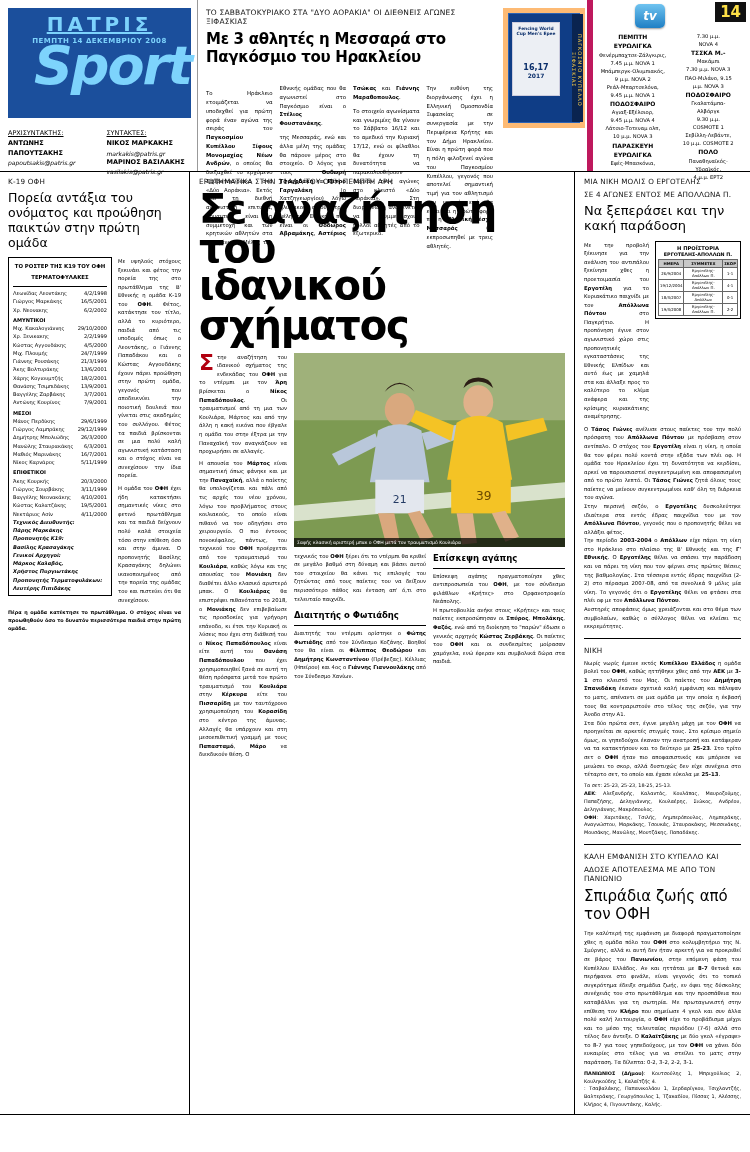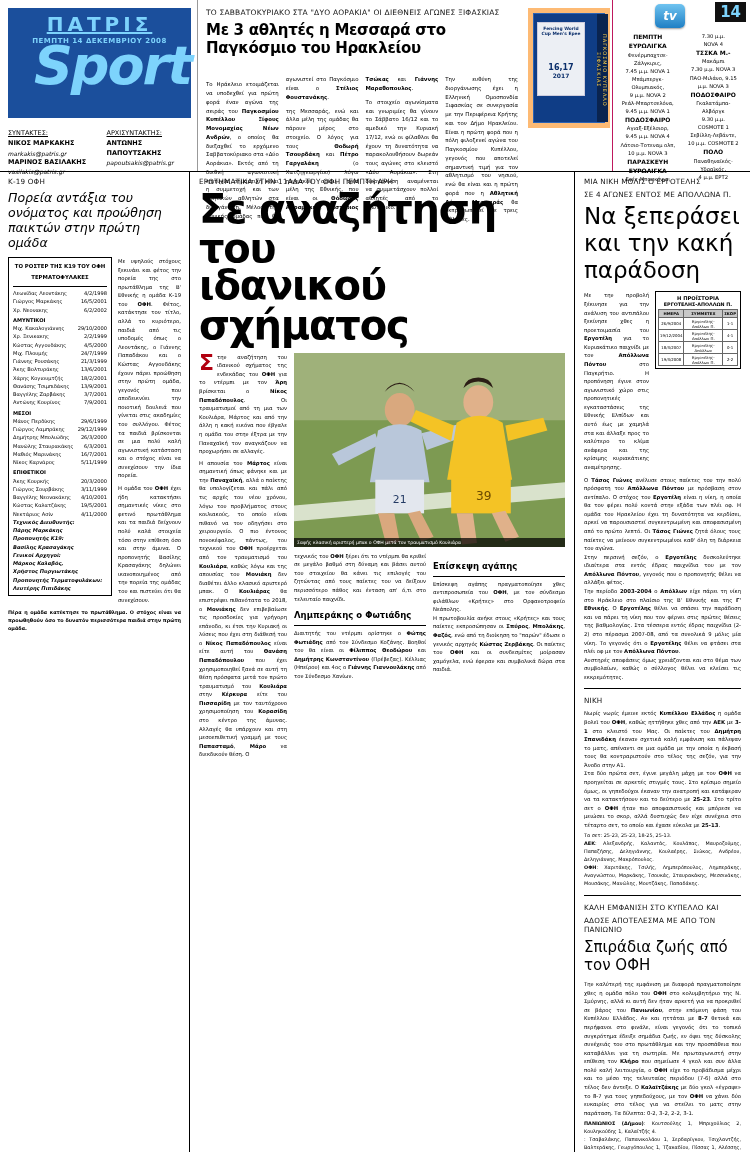--- a/index.html
+++ b/index.html
@@ -30,39 +30,39 @@
 
   .mh-ad{width:86px;padding:8px 2px 4px 2px;box-sizing:border-box;}
   .ad-box{background:#fdba74;height:120px;position:relative;overflow:hidden;}
   .ad-inner{position:absolute;inset:5px;background:#0f3d86;border:1px solid #2b63b5;}
   .ad-vert{position:absolute;right:2px;top:6px;bottom:6px;width:11px;background:#0a2450;color:#ffd34d;font-size:5px;writing-mode:vertical-rl;text-align:center;letter-spacing:1px;padding-top:4px;box-sizing:border-box;}
   .ad-card{position:absolute;left:9px;top:14px;width:46px;height:72px;background:#eceff4;border:1px solid #ccd;}
   .ad-card-t{font-size:4.4px;text-align:center;color:#0b2f6b;font-weight:bold;padding-top:3px;line-height:1.2;}
   .ad-card-d{font-size:8px;text-align:center;color:#0b2f6b;font-weight:bold;margin-top:26px;}
   .ad-card-y{font-size:6px;text-align:center;color:#0b2f6b;font-weight:bold;}
 
-  .mh-tv{width:138px;padding:6px 8px 4px 6px;box-sizing:border-box;border-left:1px solid #be185d;position:relative;}
+  .mh-tv{width:163px;padding:6px 8px 4px 6px;box-sizing:border-box;border-left:6px solid #be185d;position:relative;}
   .tvlogo{width:30px;height:24px;border-radius:5px;background:linear-gradient(#6fc3f0,#1f7fc4);position:absolute;left:42px;top:4px;box-shadow:0 1px 2px rgba(0,0,0,.4);}
   .tvlogo span{color:#fff;font-size:12px;font-weight:bold;font-style:italic;display:block;text-align:center;line-height:24px;}
-  .pagenum{position:absolute;right:4px;top:2px;background:#111;color:#7dd3fc;font-size:15px;font-weight:bold;padding:0 5px;line-height:20px;}
+  .pagenum{position:absolute;right:4px;top:2px;background:#111;color:#fde047;font-size:15px;font-weight:bold;padding:0 5px;line-height:20px;}
   .tv-cols{display:flex;gap:8px;margin-top:26px;}
   .tv-col{flex:1;text-align:center;font-size:5.2px;line-height:1.55;}
   .tv-col .d{font-weight:bold;font-size:6px;}
   .tv-col .sp{font-weight:bold;font-size:6px;}
 
   
   .band{display:flex;border-bottom:1px solid #000;}
   .colA{width:190px;box-sizing:border-box;padding:5px 8px;border-right:1px solid #000;}
   .colB{flex:1;box-sizing:border-box;padding:5px 9px;border-right:1px solid #000;}
   .colC{width:175px;box-sizing:border-box;padding:5px 9px;}
 
   .kicker{font-size:7.2px;letter-spacing:.2px;color:#111;margin-bottom:4px;}
-  .h-sub{font-size:12.5px;line-height:1.2;margin:0 0 7px;font-weight:normal;font-style:italic;}
+  .h-sub{font-size:12.5px;line-height:1.2;margin:0 0 7px;font-weight:normal;}
   .h-big{font-size:40px;line-height:.98;font-weight:bold;letter-spacing:-1.2px;margin:2px 0 8px;}
-  .h-mid{font-size:23px;line-height:1.18;margin:2px 0 7px;}
+  .h-mid{font-size:13px;line-height:1.18;margin:2px 0 7px;}
 
   
   .roster{border:1px solid #000;padding:3px 4px;font-size:5.1px;line-height:1.62;}
   .roster .ttl{text-align:center;font-weight:bold;font-size:5.4px;line-height:1.5;padding:1px 0 3px;}
   .roster .sec{font-weight:bold;padding-top:2px;}
   .roster table{width:100%;border-collapse:collapse;}
   .roster td{padding:0;font-size:5.1px;}
   .roster td.r{text-align:right;white-space:nowrap;}
   .roster .line{border-top:1px solid #000;margin:2px 0;}
   .roster .staff{font-weight:bold;font-style:italic;font-size:5.1px;}
@@ -99,30 +99,30 @@
   <div class="masthead">
 
     <div class="mh-logo">
       <div class="logo-box">
         <div class="logo-patris">ΠΑΤΡΙΣ</div>
         <div class="logo-dateline">ΠΕΜΠΤΗ 14 ΔΕΚΕΜΒΡΙΟΥ 2008</div>
         <div class="logo-sport">Sport</div>
       </div>
       <div class="credits">
         <div class="credit-col">
+          <u>ΑΡΧΙΣΥΝΤΑΚΤΗΣ:</u>
+          <div class="credit-name">ΑΝΤΩΝΗΣ ΠΑΠΟΥΤΣΑΚΗΣ</div>
+          <div class="credit-mail">papoutsakis@patris.gr</div>
+        </div>
+        <div class="credit-col">
           <u>ΣΥΝΤΑΚΤΕΣ:</u>
           <div class="credit-name">ΝΙΚΟΣ ΜΑΡΚΑΚΗΣ</div>
           <div class="credit-mail">markakis@patris.gr</div>
           <div class="credit-name">ΜΑΡΙΝΟΣ ΒΑΣΙΛΑΚΗΣ</div>
           <div class="credit-mail">vasilakis@patris.gr</div>
-        </div>
-        <div class="credit-col">
-          <u>ΑΡΧΙΣΥΝΤΑΚΤΗΣ:</u>
-          <div class="credit-name">ΑΝΤΩΝΗΣ ΠΑΠΟΥΤΣΑΚΗΣ</div>
-          <div class="credit-mail">papoutsakis@patris.gr</div>
         </div>
       </div>
     </div>
 
     <div class="mh-lead">
       <div class="kicker-top">ΤΟ ΣΑΒΒΑΤΟΚΥΡΙΑΚΟ ΣΤΑ "ΔΥΟ ΑΟΡΑΚΙΑ" ΟΙ ΔΙΕΘΝΕΙΣ ΑΓΩΝΕΣ ΞΙΦΑΣΚΙΑΣ</div>
       <div class="mh-head">Με 3 αθλητές η Μεσσαρά στο Παγκόσμιο του Ηρακλείου</div>
       <div class="mh-cols">
         <p>Το Ηράκλειο ετοιμάζεται να υποδεχθεί για πρώτη φορά έναν αγώνα της σειράς του <b>Παγκοσμίου Κυπέλλου Ξίφους Μονομαχίας Νέων Ανδρών</b>, ο οποίος θα διεξαχθεί το ερχόμενο Σαββατοκύριακο στα «Δύο Αοράκια». Εκτός από τη διεθνή αγωνιστική επιτυχία, σημαντική είναι η συμμετοχή και των κρητικών αθλητών στα διοργάνωση. Μέλος της Εθνικής ομάδας που θα αγωνιστεί στο Παγκόσμιο είναι ο <b>Στέλιος Φουστανάκης</b>.</p>
         <p>της Μεσσαράς, ενώ και άλλα μέλη της ομάδας θα πάρουν μέρος στο στοιχείο. Ο λόγος για τους <b>Θοδωρή Τσουρδάκη</b> και <b>Πέτρο Γαργαλάκη</b> (ο Χατζηγεωργίου) λόγω ηλικιακού ορίου, τρία μέλη της Εθνικής, που είναι οι <b>Θόδωρος Αβραμάκης</b>, <b>Αστέριος Τσώκας</b> και <b>Γιάννης Μαραθοπουλος</b>.</p>
@@ -376,25 +376,25 @@
                 <text x="140" y="114" font-size="9" fill="#6b4a00" text-anchor="middle" font-family="DejaVu Sans">39</text>
                 <path d="M120 124 l4 24 l11 -1 l-3 -23z" fill="#e0b18a"></path>
                 <path d="M146 124 l10 22 l10 -4 l-10 -20z" fill="#e0b18a"></path>
               </g>
             </svg>
             <div class="cap">Σαφής κλασική αριστερή μπακ ο ΟΦΗ μετά τον τραυματισμό Κουλιάρα</div>
           </div>
           <div class="two" style="margin-top:5px">
             <div class="c">
               <div>τεχνικός του <b>ΟΦΗ</b> ξέρει ότι το ντέρμπι θα κριθεί σε μεγάλο βαθμό στη δύναμη και βάσει αυτού του στοιχείου θα κάνει τις επιλογές του ζητώντας από τους παίκτες του να δείξουν περισσότερο πάθος και ένταση απ' ό,τι στο τελευταίο παιχνίδι.</div>
-              <div class="subhead">Λημπεράκης ο Φωτιάδης</div>
+              <div class="subhead">Διαιτητής ο Φωτιάδης</div>
               <div>Διαιτητής του ντέρμπι ορίστηκε ο <b>Φώτης Φωτιάδης</b> από τον Σύνδεσμο Κοζάνης. Βοηθοί του θα είναι οι <b>Φίλιππος Θεοδώρου</b> και <b>Δημήτρης Κωνσταντίνου</b> (Πρέβεζας). Κέλλιας (Ηπείρου) και 4ος ο <b>Γιάννης Γιαννουλάκης</b> από τον Σύνδεσμο Χανίων.</div>
             </div>
             <div class="c">
-              <div class="subhead" style="margin-top:8px">Επίσκεψη αγάπης</div>
+              <div class="subhead" style="margin-top:0">Επίσκεψη αγάπης</div>
               <div>Επίσκεψη αγάπης πραγματοποίησε χθες αντιπροσωπεία του <b>ΟΦΗ</b>, με τον σύνδεσμο φιλάθλων «Κρήτες» στο Ορφανοτροφείο Νεάπολης.<br>Η πρωτοβουλία ανήκε στους «Κρήτες» και τους παίκτες εκπροσώπησαν οι <b>Σπύρος</b>, <b>Μπολάκης</b>, <b>Φαζός</b>, ενώ από τη διοίκηση το "παρών" έδωσε ο γενικός αρχηγός <b>Κώστας Ζερβάκης</b>. Οι παίκτες του <b>ΟΦΗ</b> και οι συνδεσμίτες μοίρασαν χαμόγελα, ενώ έφεραν και συμβολικά δώρα στα παιδιά.</div>
             </div>
           </div>
         </div>
       </div>
     </div>
 
     <div class="colC">
       <div class="kicker">ΜΙΑ ΝΙΚΗ ΜΟΛΙΣ Ο ΕΡΓΟΤΕΛΗΣ</div>
       <div class="kicker">ΣΕ 4 ΑΓΩΝΕΣ ΕΝΤΟΣ ΜΕ ΑΠΟΛΛΩΝΑ Π.</div>

